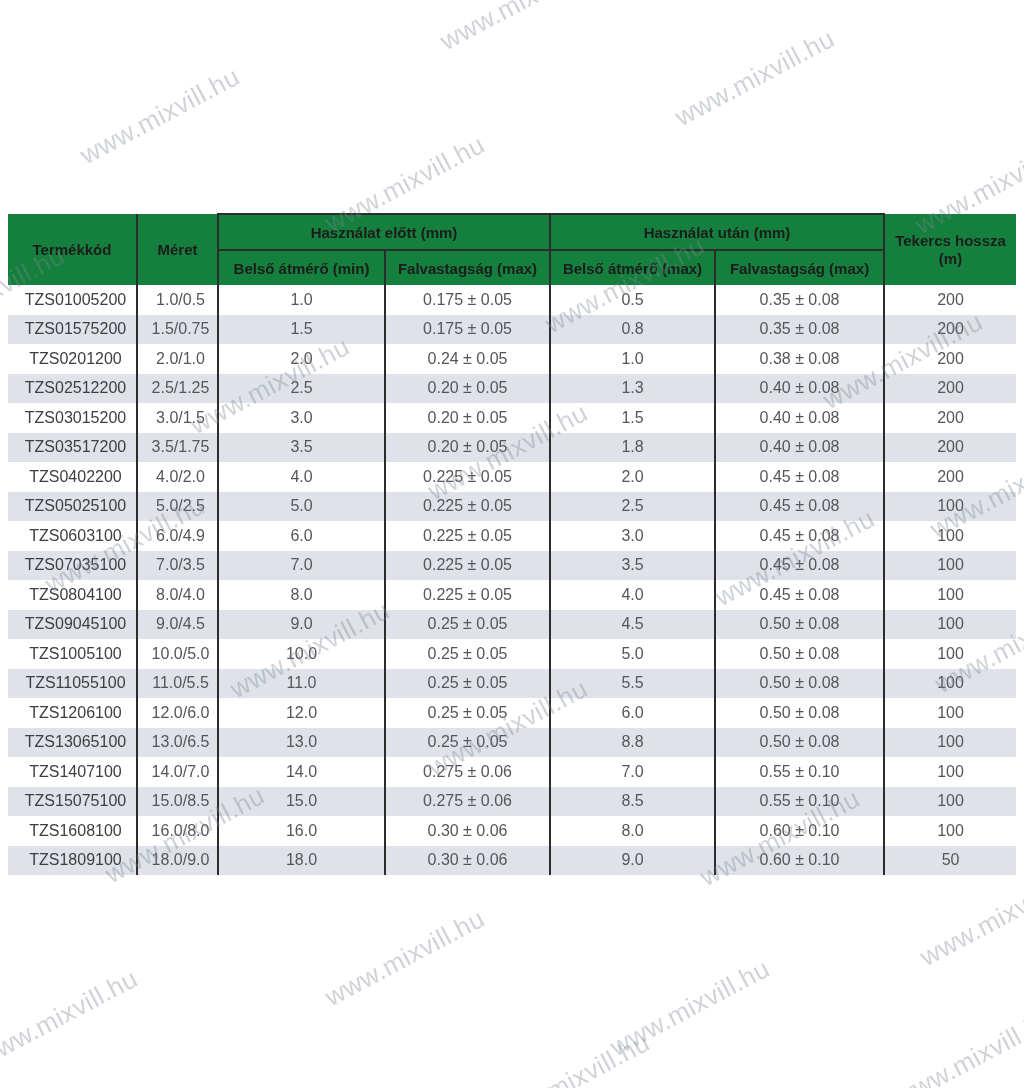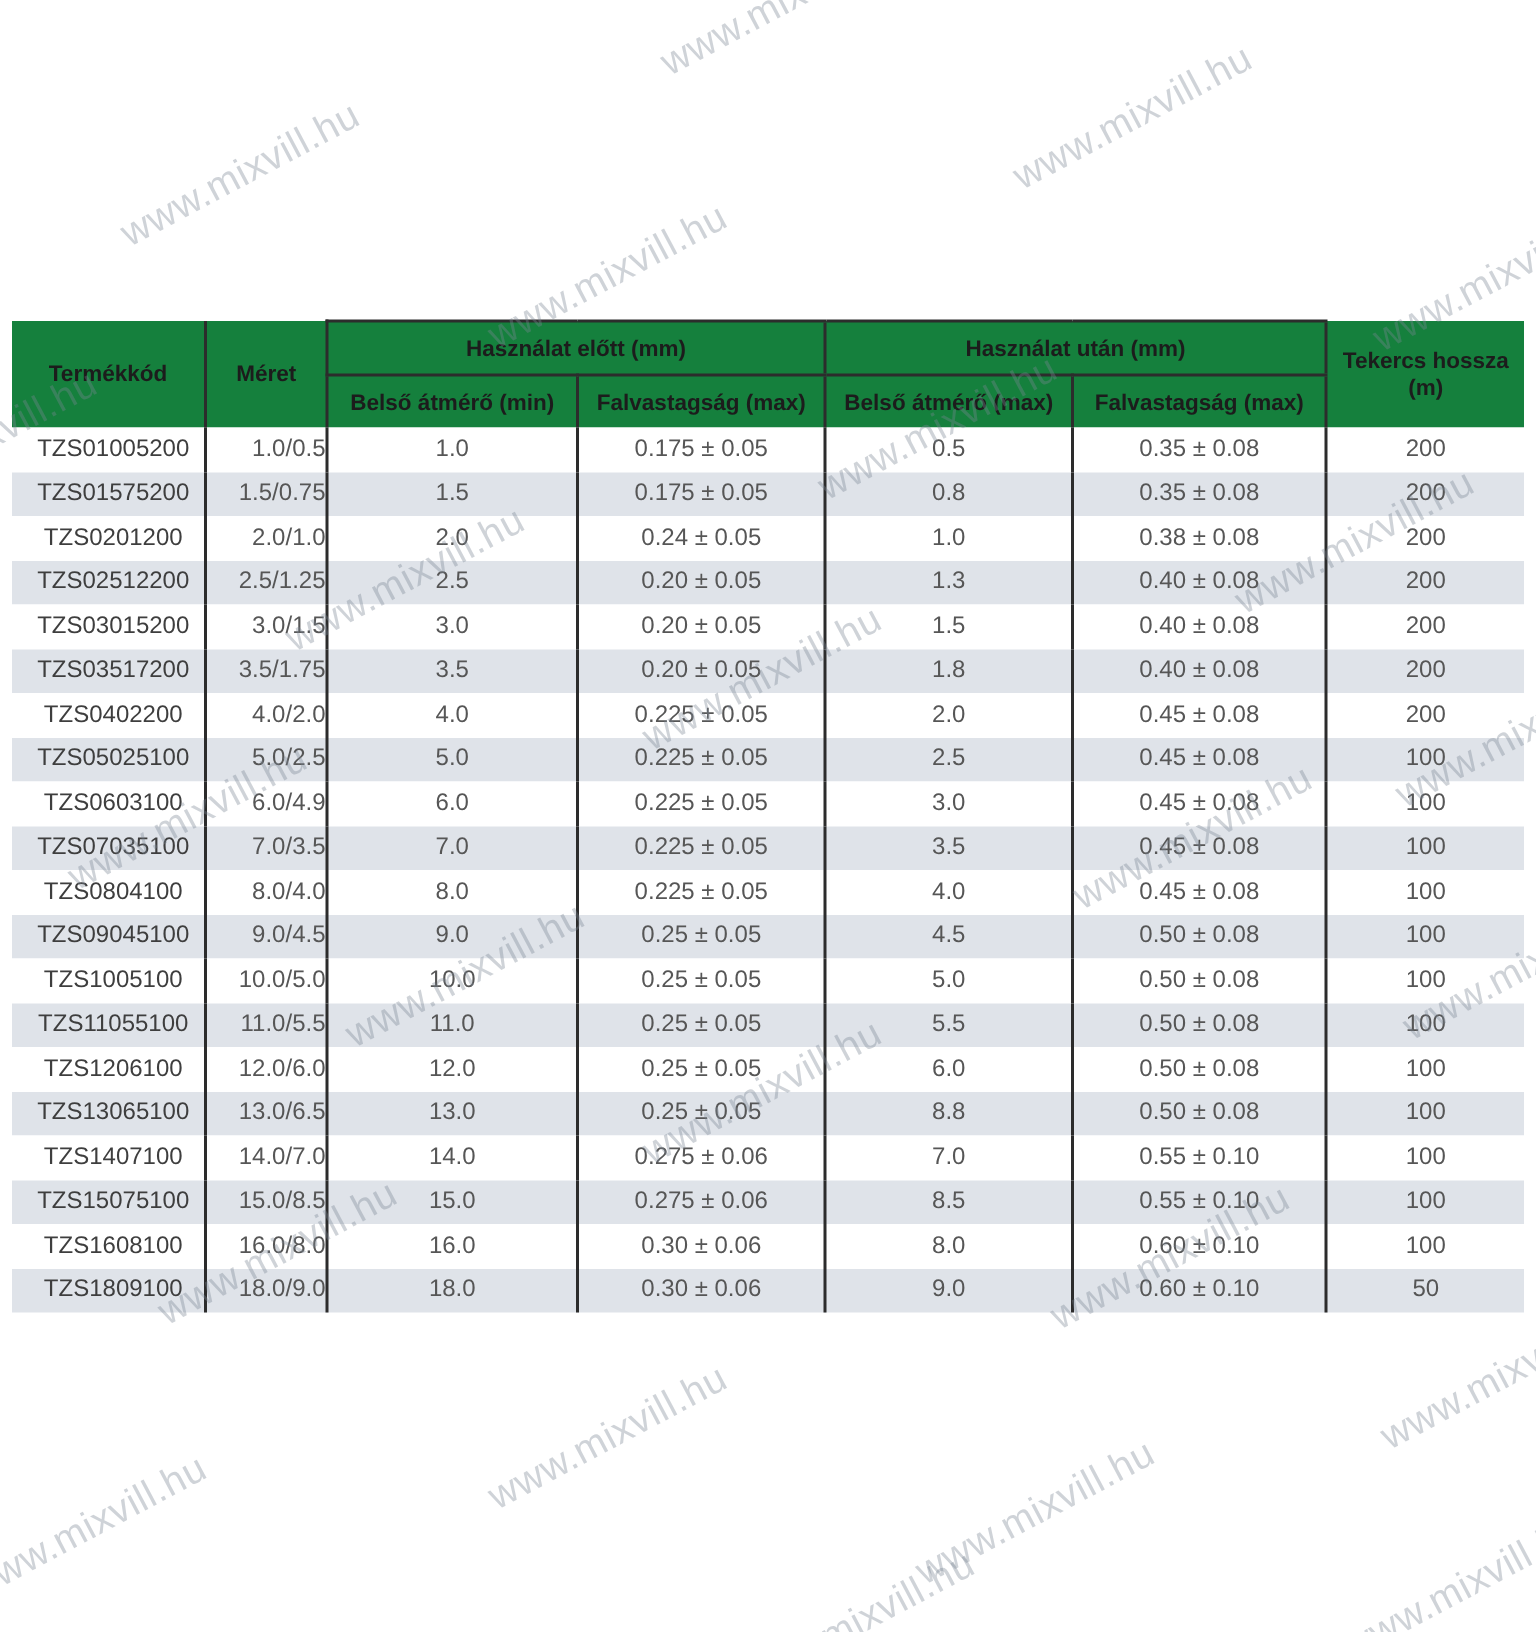--- a/index.html
+++ b/index.html
@@ -61,21 +61,21 @@
     text-align: center;
     vertical-align: middle;
     background: #ffffff;
   }
   table.spec td.c-code {
     text-align: center;
     padding-left: 7px;
     color: #3e3e3e;
   }
   table.spec td.c-size {
-    text-align: right;
+    text-align: center;
     padding-left: 6px;
   }
   table.spec tr.alt td { background: #dfe3e9; }
 </style>
 </head>
 <body>
 
 <div class="page">
 
   <div class="wm-layer">

